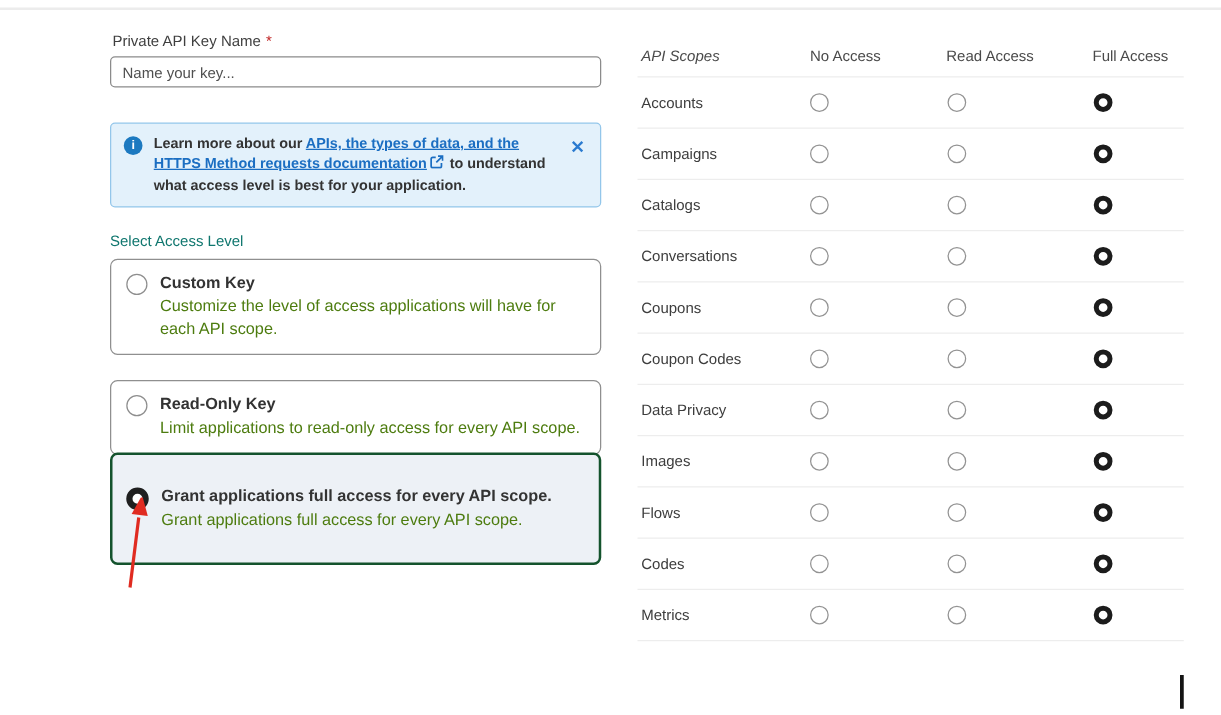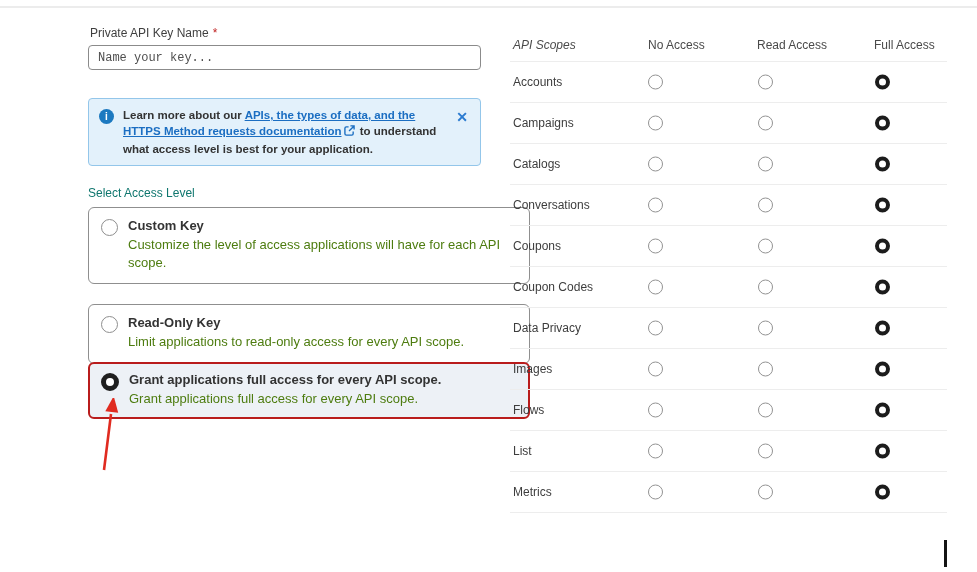--- a/index.html
+++ b/index.html
@@ -18,21 +18,21 @@
   .field-label {
     position: absolute; left: 90px; top: 26px;
     font-size: 12px; color: #3f3f3f;
   }
   .req { color: #c02424; margin-left: 4px; font-size: 12px; }
 
   .key-input {
     position: absolute; left: 88px; top: 45px; width: 393px; height: 25px;
     border: 1px solid #8b8b8b; border-radius: 4px; padding: 0 9px;
     font-size: 12px; color: #ec4899; outline: none;
-    font-family: Liberation Mono, monospace; background: #fff;
+    font-family: Liberation Sans, sans-serif; background: #fff;
   }
   .key-input::placeholder { color: #4f4f4f; opacity: 1; }
 
   .banner {
     position: absolute; left: 88px; top: 98px; width: 393px;
     background: #e3f1fb; border: 1px solid #93c6ea; border-radius: 4px;
     padding: 8px 10px; display: flex; align-items: flex-start; gap: 9px;
   }
   .info-icon {
     width: 15px; height: 15px; border-radius: 50%; background: #1c79c0;
@@ -49,30 +49,30 @@
     margin-left: auto; color: #2b7bd0; font-size: 14px; font-weight: bold;
     line-height: 1; cursor: pointer; padding: 2px 2px; margin-top: 1px;
   }
 
   .select-label {
     position: absolute; left: 88px; top: 186px;
     font-size: 12px; color: #0f766e;
   }
 
   .option-card {
-    position: absolute; left: 88px; width: 442px;
+    position: absolute; left: 88px; width: 393px;
     border: 1px solid #8f8f8f; border-radius: 6px; background: #fff;
     padding: 10px 12px; display: flex; align-items: flex-start; gap: 10px;
     cursor: pointer;
   }
   .card-1 { top: 207px; min-height: 76px; }
   .card-2 { top: 304px; min-height: 60px; }
   .card-3 { top: 362px; min-height: 57px; }
   .option-card.selected {
-    border: 2px solid #b91c1c; background: #edf1f6; padding: 8px 11px;
+    border: 2px solid #14532d; background: #edf1f6; padding: 25px 11px;
   }
   .option-radio {
     width: 17px; height: 17px; border-radius: 50%;
     border: 1px solid #8e8e8e; background: #fff; flex: 0 0 17px; margin-top: 1px;
   }
   .selected .option-radio {
     width: 18px; height: 18px; flex: 0 0 18px; border: 5px solid #1f1f1f;
   }
   .option-title { font-size: 13px; font-weight: bold; color: #333; margin-bottom: 3px; }
   .option-desc  { font-size: 13px; color: #4d7c0f; line-height: 1.42; }
@@ -230,21 +230,21 @@
   </div>
 
   <div class="scope-row">
     <span class="scope-name">Flows</span>
     <span class="scope-radio r-no"></span>
     <span class="scope-radio r-read"></span>
     <span class="scope-radio r-full selected"></span>
   </div>
 
   <div class="scope-row">
-    <span class="scope-name">List</span>
+    <span class="scope-name">Codes</span>
     <span class="scope-radio r-no"></span>
     <span class="scope-radio r-read"></span>
     <span class="scope-radio r-full selected"></span>
   </div>
 
   <div class="scope-row">
     <span class="scope-name">Metrics</span>
     <span class="scope-radio r-no"></span>
     <span class="scope-radio r-read"></span>
     <span class="scope-radio r-full selected"></span>

